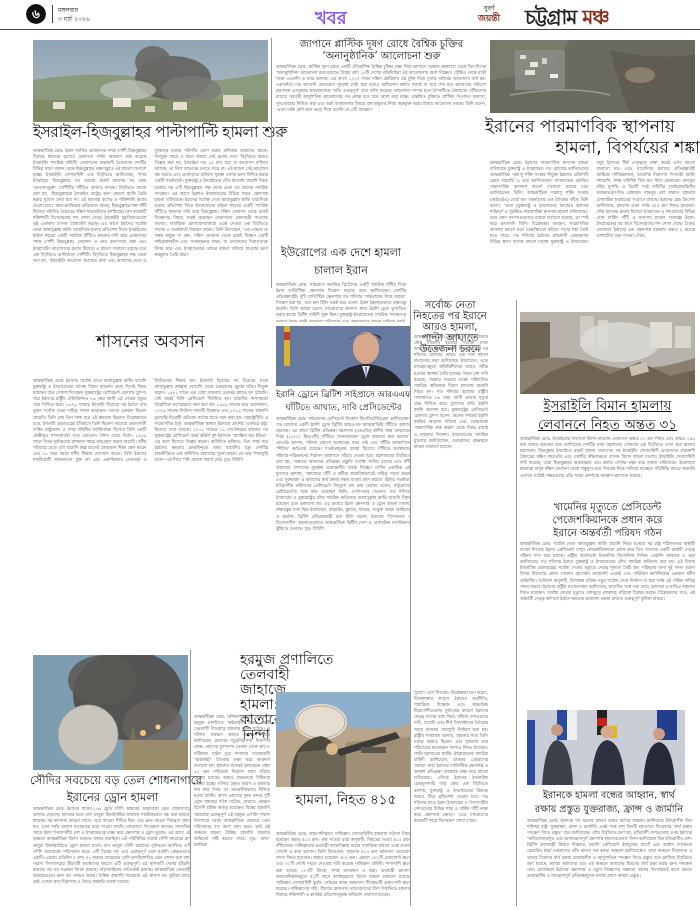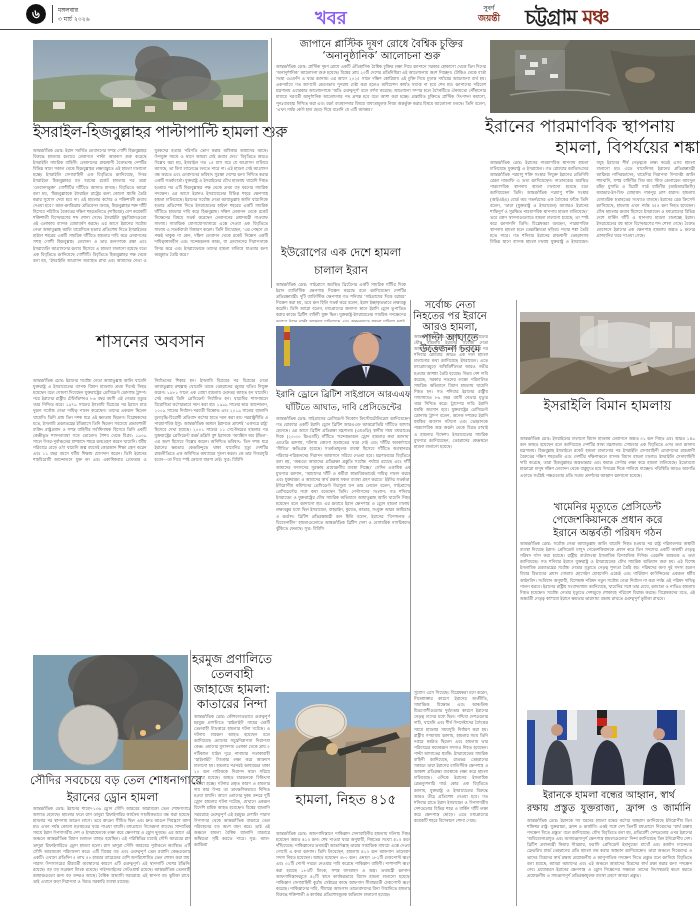--- a/index.html
+++ b/index.html
@@ -148,22 +148,23 @@
     <rect x="130" y="10" width="22" height="26" fill="#e1ddd5"></rect>
     <rect x="155" y="14" width="16" height="22" fill="#d9d5cd"></rect>
     <ellipse cx="100" cy="30" rx="40" ry="20" fill="#dcdcd8" opacity="0.8"></ellipse>
     <rect x="0" y="10" width="30" height="50" fill="#6e6554"></rect>
     <path d="M0 50 Q40 40 80 52 T175 46 L175 82 L0 82Z" fill="#8a7f6d"></path>
     <path d="M30 60 L60 48 L90 62 L120 50 L150 64 L175 58 L175 82 L0 82Z" fill="#6f6352"></path>
     <rect x="110" y="52" width="18" height="10" fill="#c8c0b2" transform="rotate(-15 119 57)"></rect>
   </svg>
 </div>
 
-<div class="headline" style="left:520px;top:396px;width:175px;font-size:13.5px;line-height:19px;">
+<div class="headline" style="left:520px;top:396px;width:175px;font-size:13.5px;line-height:19px;text-decoration:underline;">
   <div style="white-space:nowrap;">ইসরাইলি বিমান হামলায়</div>
+  <div style="white-space:nowrap;">লেবাননে নিহত অন্তত ৩১</div>
 </div>
 <div class="body" style="left:520px;top:436px;width:175px;height:54px;">আন্তর্জাতিক ডেস্ক: ইসরাইলের চালানো বিমান হামলায় লেবাননে অন্তত ৩১ জন নিহত এবং আরও ১৪৯ জন আহত হয়েছেন বলে জানিয়েছে দেশটির স্বাস্থ্য মন্ত্রণালয়। সোমবার এক বিবৃতিতে এসব তথ্য জানায় মন্ত্রণালয়। হিজবুল্লাহ ইসরাইলে রকেট হামলা চালানোর পর ইসরাইলি সেনাবাহিনী লেবাননের রাজধানী বৈরুতের দক্ষিণ শহরতলি এবং দেশটির দক্ষিণাঞ্চলে ব্যাপক বিমান হামলা চালায়। ইসরাইলি সেনাবাহিনী দাবি করেছে, তারা হিজবুল্লাহর অস্ত্রভান্ডার এবং কমান্ড সেন্টার লক্ষ্য করে হামলা চালিয়েছে। ইতোমধ্যে হাজারো মানুষ দক্ষিণ লেবানন থেকে বাস্তুচ্যুত হয়ে উত্তরের দিকে পালিয়ে যাচ্ছেন। পরিস্থিতি আরও অবনতি এড়াতে সংশ্লিষ্ট পক্ষগুলোর প্রতি সংযম প্রদর্শনের আহ্বান জানানো হয়েছে।</div>
 
 <div class="headline" style="left:520px;top:500px;width:175px;font-size:10px;line-height:13px;">
   <div style="white-space:nowrap;">খামেনির মৃত্যুতে প্রেসিডেন্ট</div>
   <div style="white-space:nowrap;">পেজেশকিয়ানকে প্রধান করে</div>
   <div style="white-space:nowrap;">ইরানে অন্তর্বর্তী পরিষদ গঠন</div>
 </div>
 <div class="body" style="left:520px;top:541px;width:175px;height:168px;">আন্তর্জাতিক ডেস্ক: সর্বোচ্চ নেতা আয়াতুল্লাহ আলি খামেনি নিহত হওয়ার পর রাষ্ট্র পরিচালনার অস্থায়ী ব্যবস্থা নিয়েছে ইরান। প্রেসিডেন্ট মাসুদ পেজেশকিয়ানকে প্রধান করে তিন সদস্যের একটি অস্থায়ী নেতৃত্ব পরিষদ গঠন করা হয়েছে। রাষ্ট্রীয় বার্তাসংস্থা ইসলামিক রিপাবলিক নিউজ এজেন্সি আজকে এ তথ্য জানিয়েছে। গত শনিবার ইরানে যুক্তরাষ্ট্র ও ইসরায়েলের যৌথ সামরিক অভিযান শুরু হয়। এই বিশেষ ইসলামিক প্রজাতন্ত্রের সর্বোচ্চ নেতার মৃত্যুতে নেতৃত্ব শূন্যতা তৈরি হয়। পরিষদের অন্য দুই সদস্য হলেন বিচার বিভাগের প্রধান গোলাম হোসেইন মোহসেনি এজেই এবং গার্ডিয়ান কাউন্সিলের একজন ধর্মীয় আইনবিদ। সংবিধান অনুযায়ী, বিশেষজ্ঞ পরিষদ নতুন সর্বোচ্চ নেতা নির্বাচন না করা পর্যন্ত এই পরিষদ দায়িত্ব পালন করবে। ইরানের রাষ্ট্রীয় সংবাদমাধ্যম জানিয়েছে, খামেনির সঙ্গে তার মেয়ে, জামাতা ও নাতিও হামলায় নিহত হয়েছেন। সর্বোচ্চ নেতার মৃত্যুতে দেশজুড়ে শোকাবহ পরিবেশ বিরাজ করছে। বিশ্লেষকদের মতে, এই অন্তর্বর্তী নেতৃত্ব কাঠামো ইরানে ক্ষমতার ভারসাম্য বজায় রাখতে গুরুত্বপূর্ণ ভূমিকা রাখবে।</div>
 
@@ -181,21 +182,21 @@
     <path d="M15 75 Q18 32 30 30 Q44 32 46 75Z" fill="#3c404a"></path>
     <circle cx="80" cy="22" r="6.5" fill="#d6aa8e"></circle>
     <path d="M64 75 Q66 32 80 30 Q96 32 98 75Z" fill="#2e3140"></path>
     <circle cx="132" cy="24" r="6" fill="#cd9f86"></circle>
     <path d="M116 75 Q118 34 132 32 Q146 34 148 75Z" fill="#262a38"></path>
   </svg>
 </div>
 
 <div class="headline" style="left:520px;top:788px;width:178px;font-size:9.5px;line-height:14px;">
   <div style="white-space:nowrap;">ইরানকে হামলা বন্ধের আহ্বান, স্বার্থ</div>
-  <div style="white-space:nowrap;font-family:Liberation Mono, monospace;">রক্ষায় প্রস্তুত যুক্তরাজ্য, ফ্রান্স ও জার্মানি</div>
+  <div style="white-space:nowrap;">রক্ষায় প্রস্তুত যুক্তরাজ্য, ফ্রান্স ও জার্মানি</div>
 </div>
 <div class="body" style="left:527px;top:818px;width:165px;height:88px;">আন্তর্জাতিক ডেস্ক: ইরানকে সব ধরনের হামলা বন্ধের কঠোর আহ্বান জানিয়েছে ইউরোপীয় তিন শক্তিধর রাষ্ট্র- যুক্তরাজ্য, ফ্রান্স ও জার্মানি। একই সঙ্গে দেশ তিনটি মধ্যপ্রাচ্যে নিজেদের ‘স্বার্থ রক্ষায় পদক্ষেপ নিতে প্রস্তুত’ বলে জানিয়েছে। যৌথ বিবৃতিতে বলা হয়, প্রতিবেশী দেশগুলোর ওপর ইরানের ‘অবিবেচনাপ্রসূত এবং অসামঞ্জস্যপূর্ণ ক্ষেপণাস্ত্র হামলাগুলোর’ নিন্দা জানিয়েছে তিন ইউরোপীয় দেশ। ব্রিটিশ প্রধানমন্ত্রী কিয়ার স্টারমার, ফরাসি প্রেসিডেন্ট ইমানুয়েল মাখোঁ এবং জার্মান চ্যান্সেলর ফ্রেডরিখ মার্জ তেহরানের প্রতি হামলা বন্ধ করার আহ্বান জানিয়েছেন। তারা অঞ্চলে নিজেদের ও তাদের মিত্রদের স্বার্থ রক্ষায় প্রয়োজনীয় ও আনুপাতিক পদক্ষেপ নিতে প্রস্তুত বলে জানিয়ে বিবৃতিতে বলা হয়েছে, আমরা আমাদের এবং এই অঞ্চলে আমাদের মিত্রদের স্বার্থ রক্ষা করার জন্য পদক্ষেপ নেব। প্রয়োজনে ইরানের ক্ষেপণাস্ত্র ও ড্রোন নিক্ষেপের সক্ষমতা তাদের উৎসস্থলেই ধ্বংস করতে প্রয়োজনীয় ও সামঞ্জস্যপূর্ণ প্রতিরক্ষামূলক ব্যবস্থা গ্রহণে আমরা প্রস্তুত।</div>
 
 <div class="img" style="left:33px;top:655px;width:155px;height:115px;">
   <svg class="photo" viewBox="0 0 155 115" preserveAspectRatio="none">
     <rect width="155" height="115" fill="#7d9db0"></rect>
     <ellipse cx="95" cy="40" rx="55" ry="45" fill="#4f4c48" opacity="0.9"></ellipse>
     <ellipse cx="70" cy="25" rx="35" ry="25" fill="#5b5853" opacity="0.85"></ellipse>
     <ellipse cx="120" cy="70" rx="30" ry="25" fill="#66625c" opacity="0.8"></ellipse>
     <circle cx="55" cy="80" r="30" fill="#c7c5bd"></circle>
@@ -206,21 +207,21 @@
     <circle cx="125" cy="72" r="2.5" fill="#f5d18e"></circle>
   </svg>
 </div>
 
 <div class="headline" style="left:30px;top:772px;width:165px;font-size:11.5px;line-height:17px;">
   <div style="white-space:nowrap;">সৌদির সবচেয়ে বড় তেল শোধনাগারে</div>
   <div>ইরানের ড্রোন হামলা</div>
 </div>
 <div class="body" style="left:33px;top:806px;width:158px;height:100px;">আন্তর্জাতিক ডেস্ক: ইরানের শাহেদ-১৩৬ ড্রোন সৌদি আরবের আরামকো তেল শোধনাগারে আঘাত হেনেছে। হামলার ফলে রাস তানুরা রিফাইনারির কার্যক্রম সাময়িকভাবে বন্ধ করা হয়েছে। হামলার পর স্থাপনায় আগুন লাগে। তবে আগুন সীমিত ছিল এবং দ্রুত আগুন নিয়ন্ত্রণে আনা হয়। এখন পর্যন্ত কোনো হতাহতের খবর পাওয়া যায়নি। মধ্যপ্রাচ্যে উত্তেজনা বাড়ছে। সাম্প্রতিক সময়ে ইরান উপসাগরীয় দেশ ও ইসরায়েলকে লক্ষ্য করে ক্ষেপণাস্ত্র ও ড্রোন ছুড়ছে। এর আগে এই অঞ্চলে আন্তর্জাতিক বিমান চলাচল ব্যাহত হয়েছিল। এই পরিস্থিতির মধ্যেই সৌদি আরবের রাস তানুরা রিফাইনারিতে ড্রোন হামলা হলো। রাস তানুরা সৌদি আরবের পূর্বাঞ্চলে অবস্থিত। এটি সৌদি আরামকো পরিচালনা করে। এটি বিশ্বের বড় এবং গুরুত্বপূর্ণ তেল রপ্তানি কেন্দ্রগুলোর একটি। এখানে প্রতিদিন ৫ লাখ ৫০ হাজার ব্যারেলের বেশি অপরিশোধিত তেল শোধন করা যায়। পারস্য উপসাগরের তীরবর্তী অবস্থানের কারণে এটি গুরুত্বপূর্ণ। এই স্থাপনাটি দেশের ইঞ্জিনিং রয়েছে। বড় বড় সংরক্ষণ ট্যাংক রয়েছে। পাইপলাইনের নেটওয়ার্ক রয়েছে। আন্তর্জাতিক তেলবাহী জাহাজগুলো জন্য বড় বন্দরও আছে। বৈশ্বিক জ্বালানি সরবরাহে এই স্থাপনা বড় ভূমিকা রাখে। তাই এখানে কড়া নিরাপত্তা ও উন্নত সরকারি ব্যবস্থা রয়েছে।</div>
 
-<div class="headline" style="left:192px;top:652px;width:80px;font-size:12px;line-height:15px;">
+<div class="headline" style="left:192px;top:652px;width:80px;font-size:14px;line-height:15px;padding-left:48px;">
   <div style="white-space:nowrap;">হরমুজ প্রণালিতে</div>
   <div>তেলবাহী</div>
   <div>জাহাজে হামলা:</div>
   <div>কাতারের নিন্দা</div>
 </div>
 <div class="body" style="left:194px;top:714px;width:76px;height:192px;">আন্তর্জাতিক ডেস্ক: কৌশলগতভাবে গুরুত্বপূর্ণ হরমুজ প্রণালিতে ‘স্কাইলাইট’ নামের একটি তেলবাহী ট্যাংকারে হামলার ঘটনা ঘটেছে। এ ঘটনায় চারজন আহত হয়েছেন বলে জানিয়েছে ওমানের সমুদ্রনিরাপত্তা নিরাপত্তা কেন্দ্র। ওমানের মুসানদাম এলাকা থেকে প্রায় ৫ নটিক্যাল মাইল দূরে পানামার পতাকাবাহী ‘স্কাইলাইট’ ট্যাংকার লক্ষ্য করে আক্রমণ চালানো হয়। হামলার পরপরই জাহাজের থাকা ২০ জন নাবিককে নিরাপদ স্থানে সরিয়ে নেওয়া হয়েছে। আহত চারজনকে চিকিৎসা দেওয়া হচ্ছে। ঘটনার প্রকৃত কারণ ও হামলার দায় কার উপর তা তাৎক্ষণিকভাবে নিশ্চিত হওয়া যায়নি। আগে ওমানের দুকম বন্দরে দুটি ড্রোন হামলার ঘটনা ঘটেছে, যেখানে একজন বিদেশি শ্রমিক আহত হয়েছেন। বিশ্বের জ্বালানি সরবরাহে গুরুত্বপূর্ণ এই হরমুজ প্রণালি পারস্য উপসাগর থেকে আন্তর্জাতিক বাজারে তেল পরিবহনের বড় অংশ বহন করে। তাই এই অঞ্চলে হামলা বৈশ্বিক জ্বালানি বাজারে অস্থিরতা সৃষ্টি করতে পারে। সূত্র: আল-জাজিরা</div>
 
 <div class="img" style="left:276px;top:692px;width:135px;height:95px;">
   <svg class="photo" viewBox="0 0 135 95" preserveAspectRatio="none">
     <rect width="135" height="95" fill="#8fb0cc"></rect>

